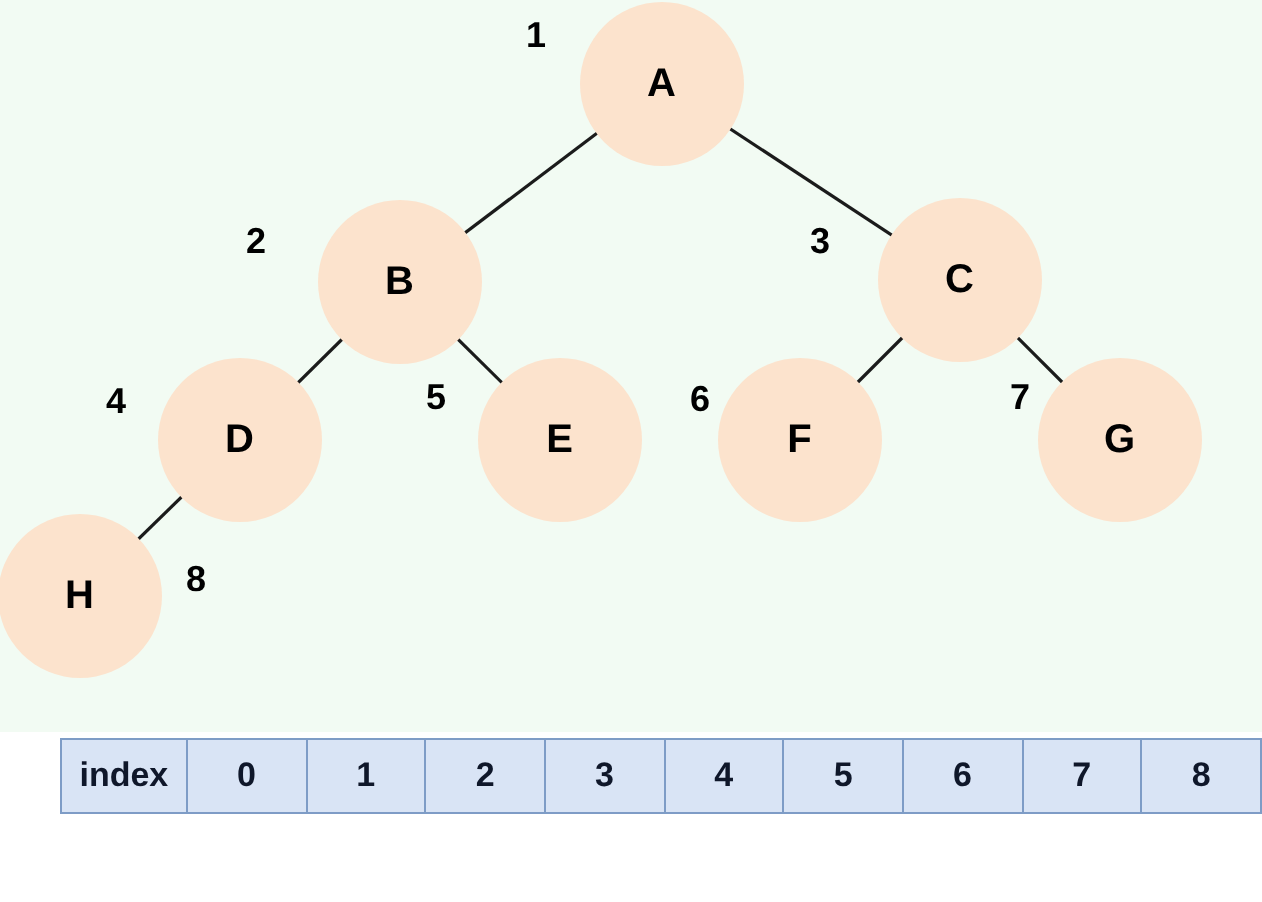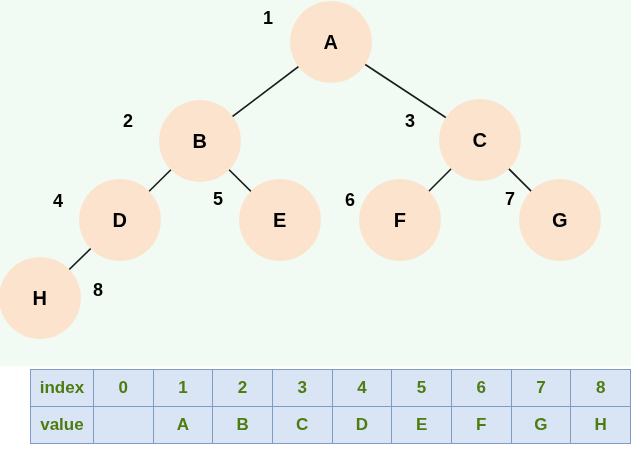--- a/index.html
+++ b/index.html
@@ -65,21 +65,21 @@
   .array-table td {
     width: 59px;
     height: 36px;
     padding: 0;
     background: #d9e4f5;
     border: 1.5px solid #7e9cc6;
     text-align: center;
     vertical-align: middle;
     font-weight: bold;
     font-size: 17px;
-    color: #4d7c0f;
+    color: #0f172a;
   }
   .array-table td.hdr {
     width: 62px;
   }
 </style>
 </head>
 <body>
 
 <div class="screen">
 
@@ -136,28 +136,16 @@
       <td>0</td>
       <td>1</td>
       <td>2</td>
       <td>3</td>
       <td>4</td>
       <td>5</td>
       <td>6</td>
       <td>7</td>
       <td>8</td>
     </tr>
-    <tr>
-      <td class="hdr">value</td>
-      <td></td>
-      <td>A</td>
-      <td>B</td>
-      <td>C</td>
-      <td>D</td>
-      <td>E</td>
-      <td>F</td>
-      <td>G</td>
-      <td>H</td>
-    </tr>
   </tbody>
     </table>
 
 </div>
 
 </body></html>

